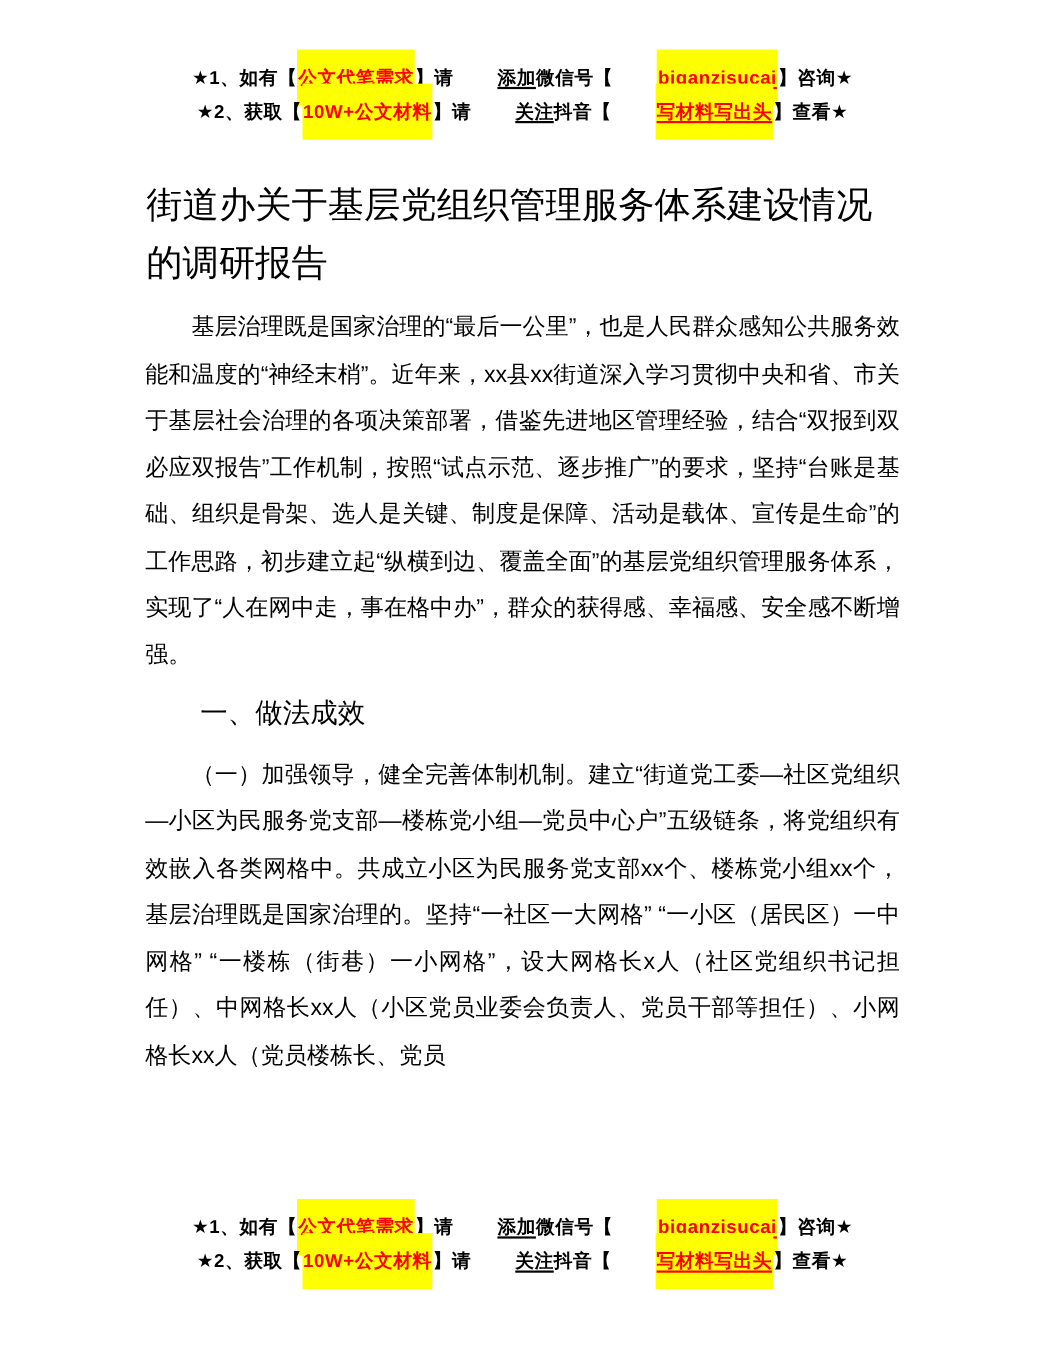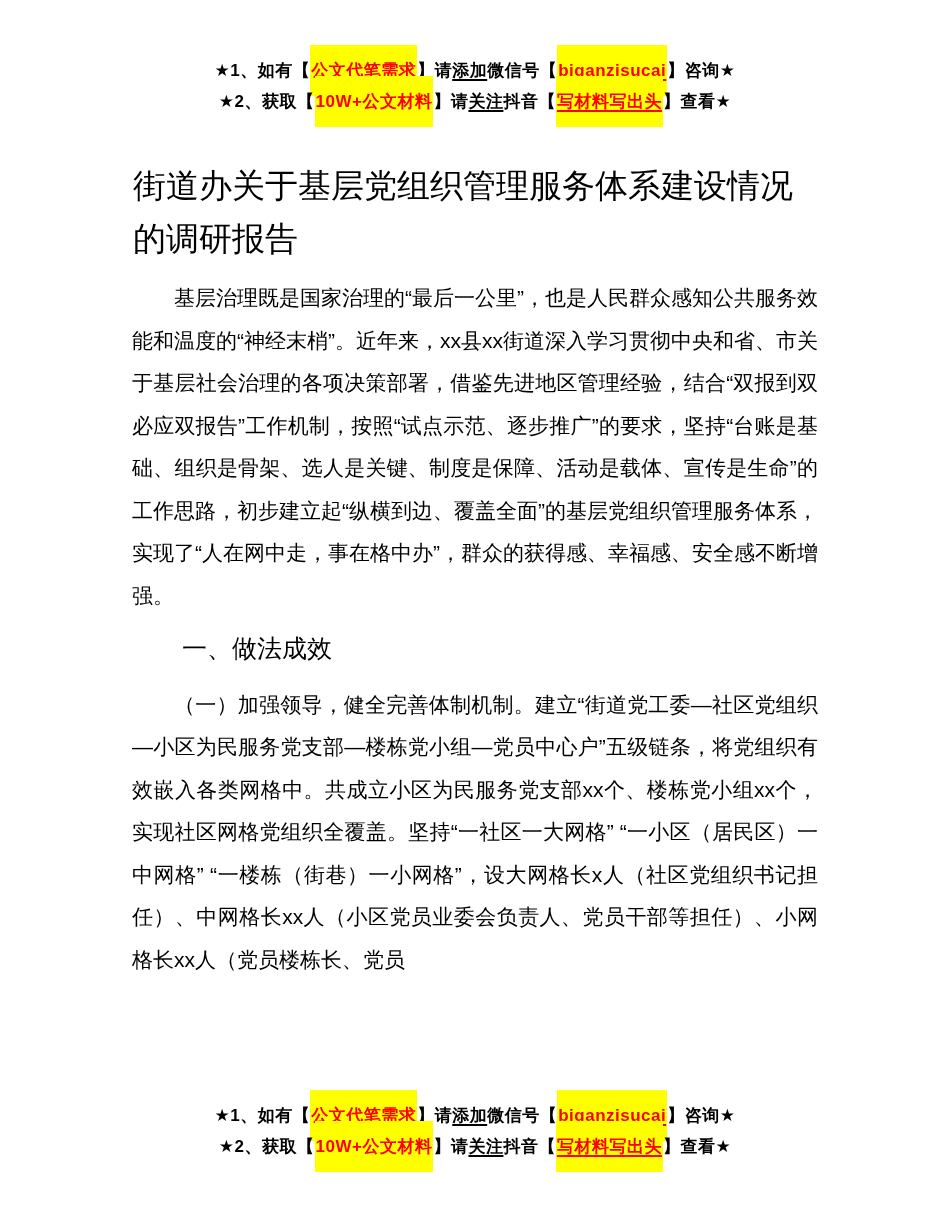--- a/index.html
+++ b/index.html
@@ -35,20 +35,21 @@
   }
   .hl {
     background: #ffff00;
     color: #ff0000;
     padding: 16px 1px;
   }
   .u {
     text-decoration: underline;
     text-decoration-thickness: 2px;
     text-underline-offset: 3px;
+    margin-left: 40px;
   }
   
   .doc-title {
     margin: 42px 133px 0 133px;
     font-size: 33px;
     line-height: 53px;
     font-weight: 400;
     text-align: left;
   }
   
@@ -82,21 +83,21 @@
       <span>★2、获取【</span><span class="hl">10W+公文材料</span><span>】请</span><span class="u">关注</span><span>抖音【</span><span class="hl u">写材料写出头</span><span>】查看★</span>
     </div>
   </div>
 
   <h1 class="doc-title">街道办关于基层党组织管理服务体系建设情况的调研报告</h1>
 
   <p class="para p1">基层治理既是国家治理的“最后一公里”，也是人民群众感知公共服务效能和温度的“神经末梢”。近年来，xx县xx街道深入学习贯彻中央和省、市关于基层社会治理的各项决策部署，借鉴先进地区管理经验，结合“双报到双必应双报告”工作机制，按照“试点示范、逐步推广”的要求，坚持“台账是基础、组织是骨架、选人是关键、制度是保障、活动是载体、宣传是生命”的工作思路，初步建立起“纵横到边、覆盖全面”的基层党组织管理服务体系，实现了“人在网中走，事在格中办”，群众的获得感、幸福感、安全感不断增强。</p>
 
   <h2 class="heading">一、做法成效</h2>
 
-  <p class="para p2">（一）加强领导，健全完善体制机制。建立“街道党工委—社区党组织—小区为民服务党支部—楼栋党小组—党员中心户”五级链条，将党组织有效嵌入各类网格中。共成立小区为民服务党支部xx个、楼栋党小组xx个，实现社区网格党组织全覆盖。坚持“一社区一大网格” “一小区（居民区）一中网格” “一楼栋（街巷）一小网格”，设大网格长x人（社区党组织书记担任）、中网格长xx人（小区党员业委会负责人、党员干部等担任）、小网格长xx人（党员楼栋长、党员</p>
+  <p class="para p2">（一）加强领导，健全完善体制机制。建立“街道党工委—社区党组织—小区为民服务党支部—楼栋党小组—党员中心户”五级链条，将党组织有效嵌入各类网格中。共成立小区为民服务党支部xx个、楼栋党小组xx个，基层治理既是国家治理的。坚持“一社区一大网格” “一小区（居民区）一中网格” “一楼栋（街巷）一小网格”，设大网格长x人（社区党组织书记担任）、中网格长xx人（小区党员业委会负责人、党员干部等担任）、小网格长xx人（党员楼栋长、党员</p>
 
   <div class="promo promo-bottom">
     <div class="promo-line">
       <span>★1、如有【</span><span class="hl">公文代笔需求</span><span>】请</span><span class="u">添加</span><span>微信号【</span><span class="hl u">biganzisucai</span><span>】咨询★</span>
     </div>
     <div class="promo-line">
       <span>★2、获取【</span><span class="hl">10W+公文材料</span><span>】请</span><span class="u">关注</span><span>抖音【</span><span class="hl u">写材料写出头</span><span>】查看★</span>
     </div>
   </div>
 

